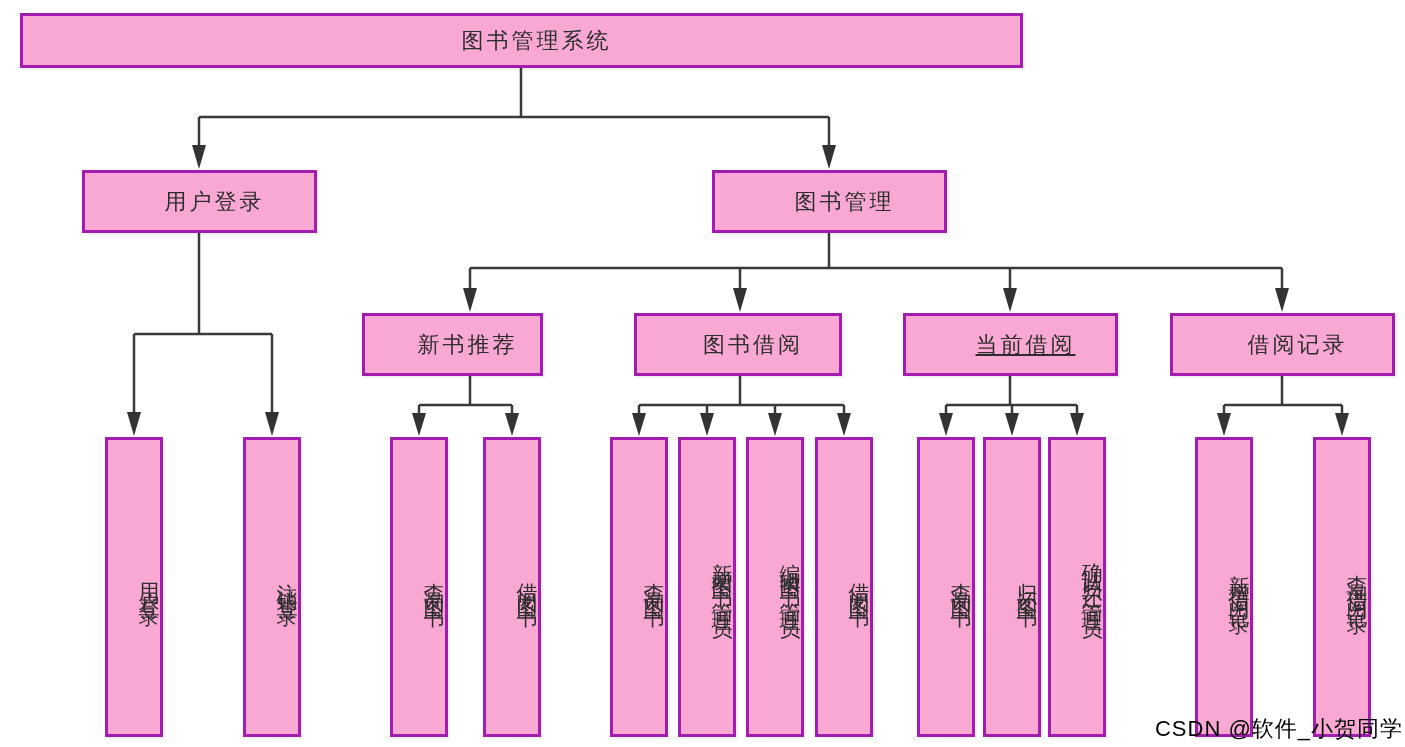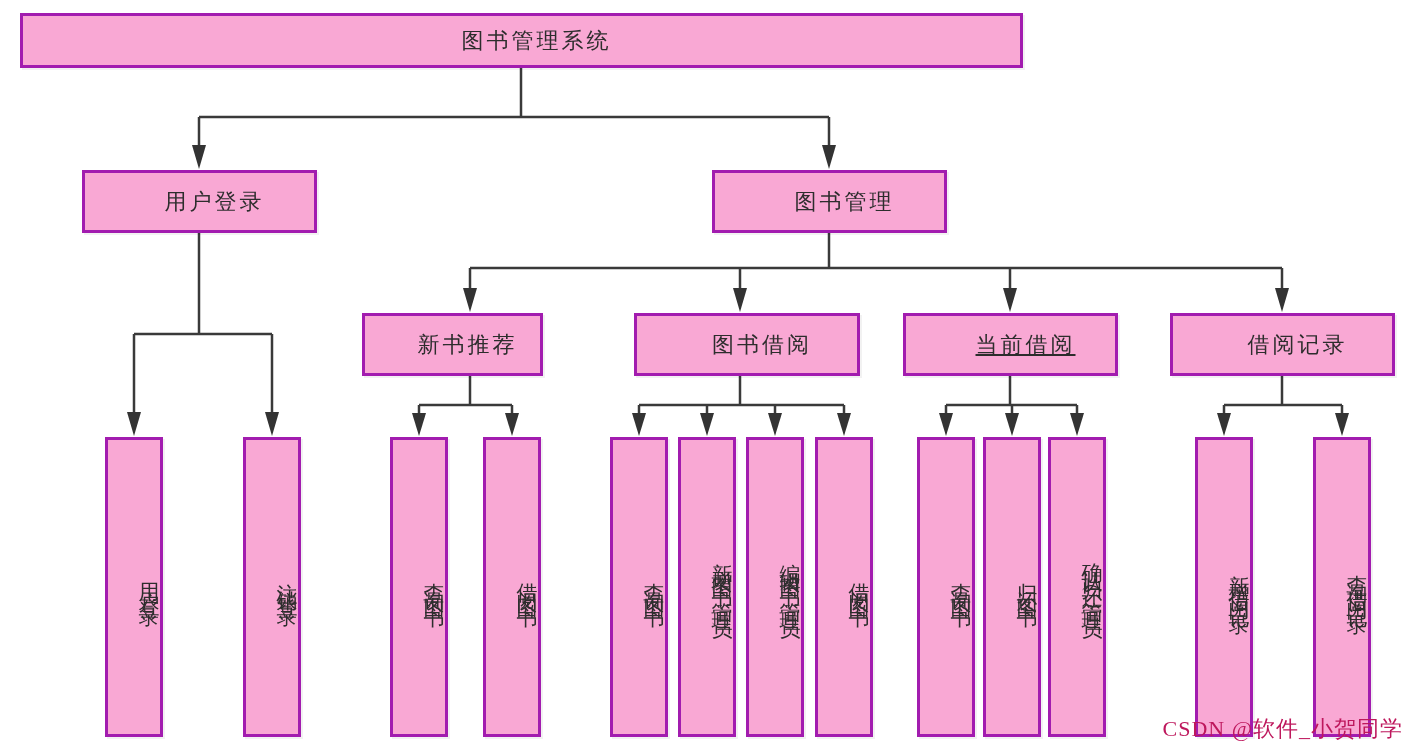--- a/index.html
+++ b/index.html
@@ -24,44 +24,43 @@
     letter-spacing:3px;
     color:#2d2d2d;
     box-shadow:2px 2px 0 rgba(0,0,0,0.05);
     padding-left:30px;
   }
   .hbox{height:63px;}
   .root{left:20px;top:13px;width:1003px;height:55px;}
   .b-user{left:82px;top:170px;width:235px;}
   .b-mgmt{left:712px;top:170px;width:235px;}
   .s-rec{left:362px;top:313px;width:181px;}
-  .s-borrow{left:634px;top:313px;width:226px;}
+  .s-borrow{left:634px;top:313px;width:208px;}
   .s-current{left:903px;top:313px;width:215px;text-decoration:underline;}
   .s-record{left:1170px;top:313px;width:225px;}
   .leaf{
     top:437px;width:58px;height:300px;
     writing-mode:vertical-rl;
     text-orientation:mixed;
     font-size:21px;
     letter-spacing:8px;
     padding-bottom:10px;
   }
   .l1{left:105px;} .l2{left:243px;}
   .l3{left:390px;} .l4{left:483px;}
   .l5{left:610px;} .l6{left:678px;} .l7{left:746px;} .l8{left:815px;}
   .l9{left:917px;} .l10{left:983px;} .l11{left:1048px;}
   .l12{left:1195px;} .l13{left:1313px;}
   .watermark{
     position:absolute;
     right:2px;bottom:3px;
     font-size:22px;
-    color:#be185d;
+    color:#000000;
     letter-spacing:1px;
     white-space:nowrap;
-    font-family:Liberation Serif, serif;
   }
 </style>
 </head>
 <body>
 
 <div class="stage">
 
   <svg class="connectors" width="1405" height="747" viewBox="0 0 1405 747" xmlns="http://www.w3.org/2000/svg">
     <g stroke="#3a3a3a" stroke-width="2.5" fill="none">
       <path d="M521 68 V117"></path>

